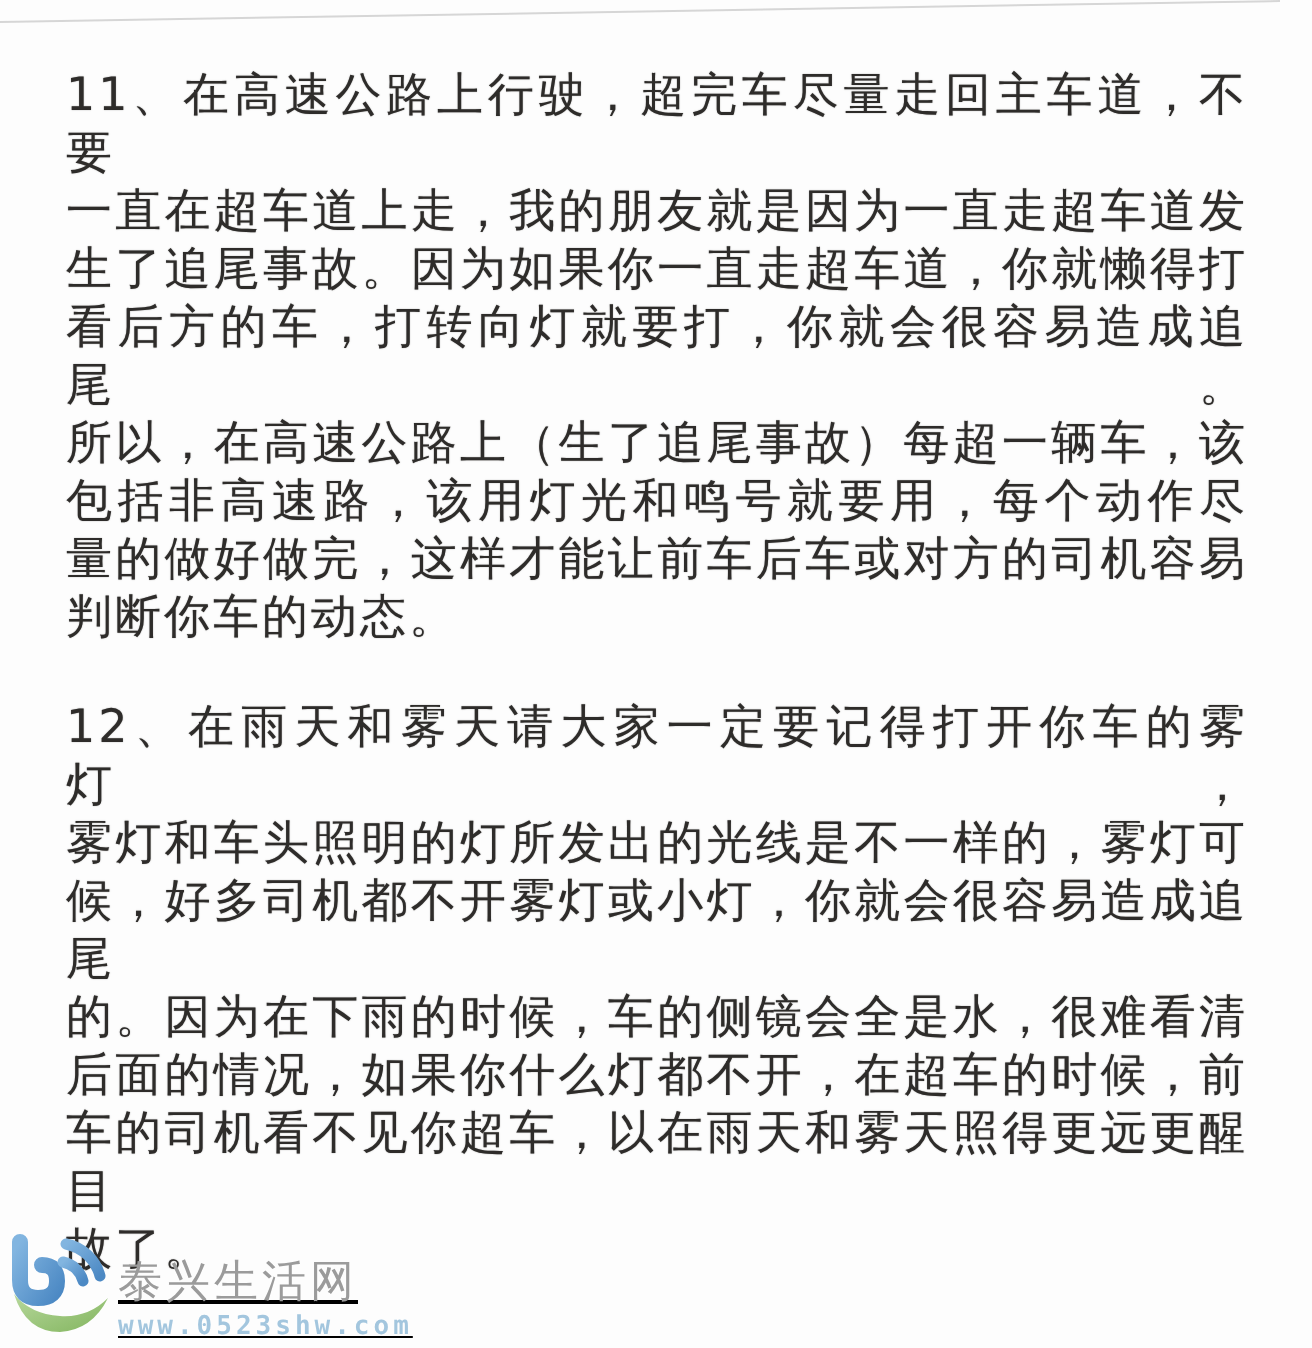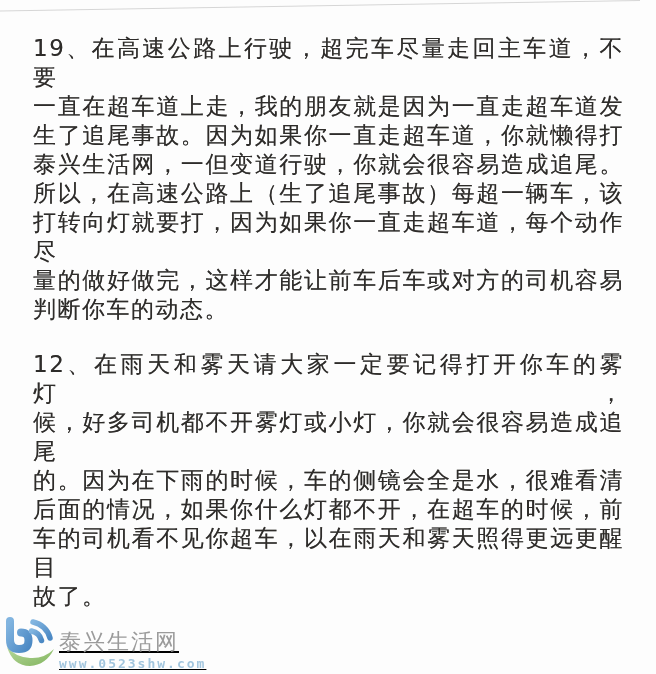--- a/index.html
+++ b/index.html
@@ -83,31 +83,32 @@
 </style>
 </head>
 <body>
 
 <svg class="scan-artifact" viewBox="0 0 656 16">
   <line x1="0" y1="11" x2="640" y2="0.5" stroke="#c9c9c9" stroke-width="1" opacity="0.75"></line>
 </svg>
 
 <div class="article">
     <div class="paragraph">
-      <div class="line">19、在高速公路上行驶，超完车尽量走回主车道，不要</div>
+      <div class="line">11、在高速公路上行驶，超完车尽量走回主车道，不要</div>
       <div class="line">一直在超车道上走，我的朋友就是因为一直走超车道发</div>
       <div class="line">生了追尾事故。因为如果你一直走超车道，你就懒得打</div>
-      <div class="line">泰兴生活网，一但变道行驶，你就会很容易造成追尾。</div>
+      <div class="line">看后方的车，打转向灯就要打，你就会很容易造成追尾。</div>
       <div class="line">所以，在高速公路上（生了追尾事故）每超一辆车，该</div>
-      <div class="line">打转向灯就要打，因为如果你一直走超车道，每个动作尽</div>
+      <div class="line">包括非高速路，该用灯光和鸣号就要用，每个动作尽</div>
       <div class="line">量的做好做完，这样才能让前车后车或对方的司机容易</div>
       <div class="line">判断你车的动态。</div>
     </div>
     <div class="paragraph">
       <div class="line">12、在雨天和雾天请大家一定要记得打开你车的雾灯，</div>
+      <div class="line">雾灯和车头照明的灯所发出的光线是不一样的，雾灯可</div>
       <div class="line">候，好多司机都不开雾灯或小灯，你就会很容易造成追尾</div>
       <div class="line">的。因为在下雨的时候，车的侧镜会全是水，很难看清</div>
       <div class="line">后面的情况，如果你什么灯都不开，在超车的时候，前</div>
       <div class="line">车的司机看不见你超车，以在雨天和雾天照得更远更醒目</div>
       <div class="line">故了。</div>
     </div>
   </div>
 
 <div class="watermark">
   <svg class="logo-icon" viewBox="0 0 54 56">

